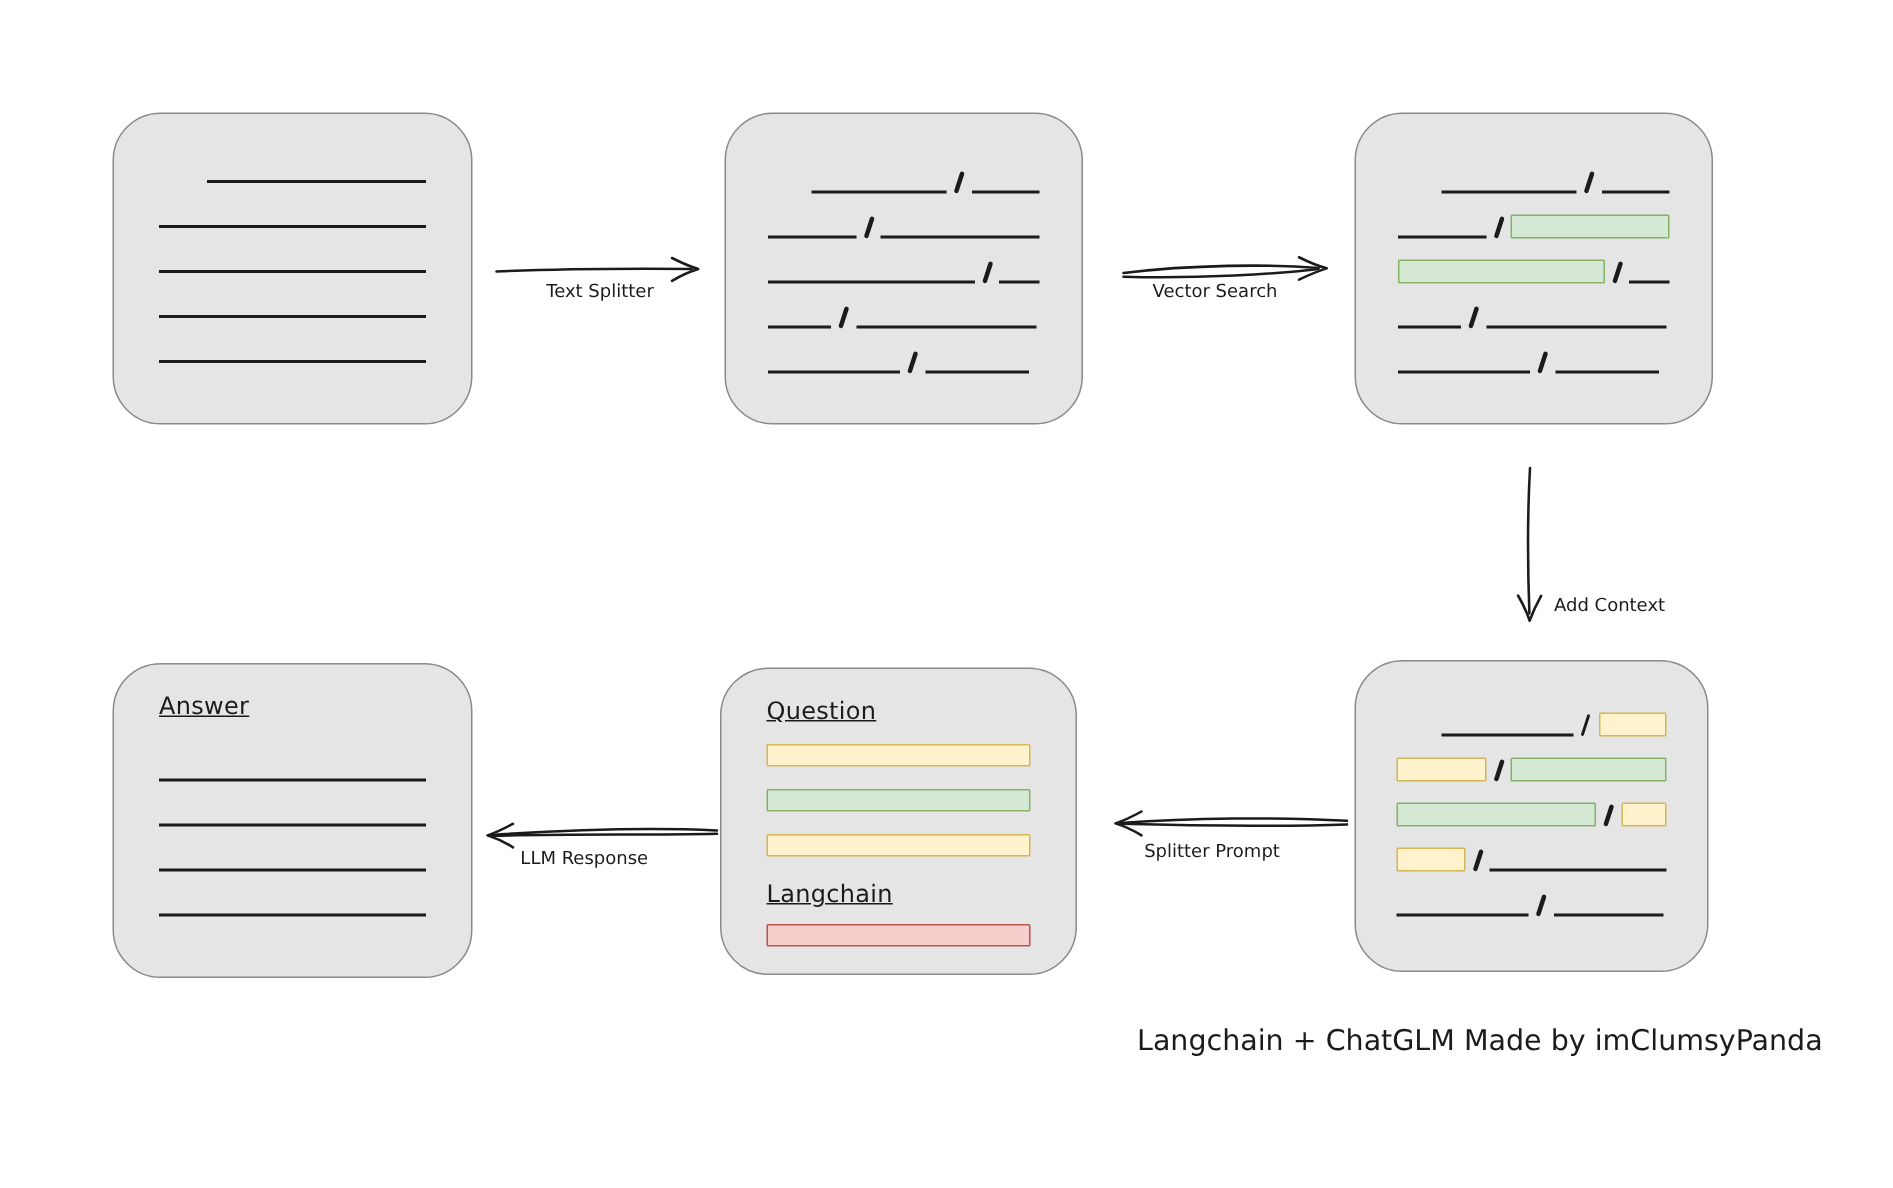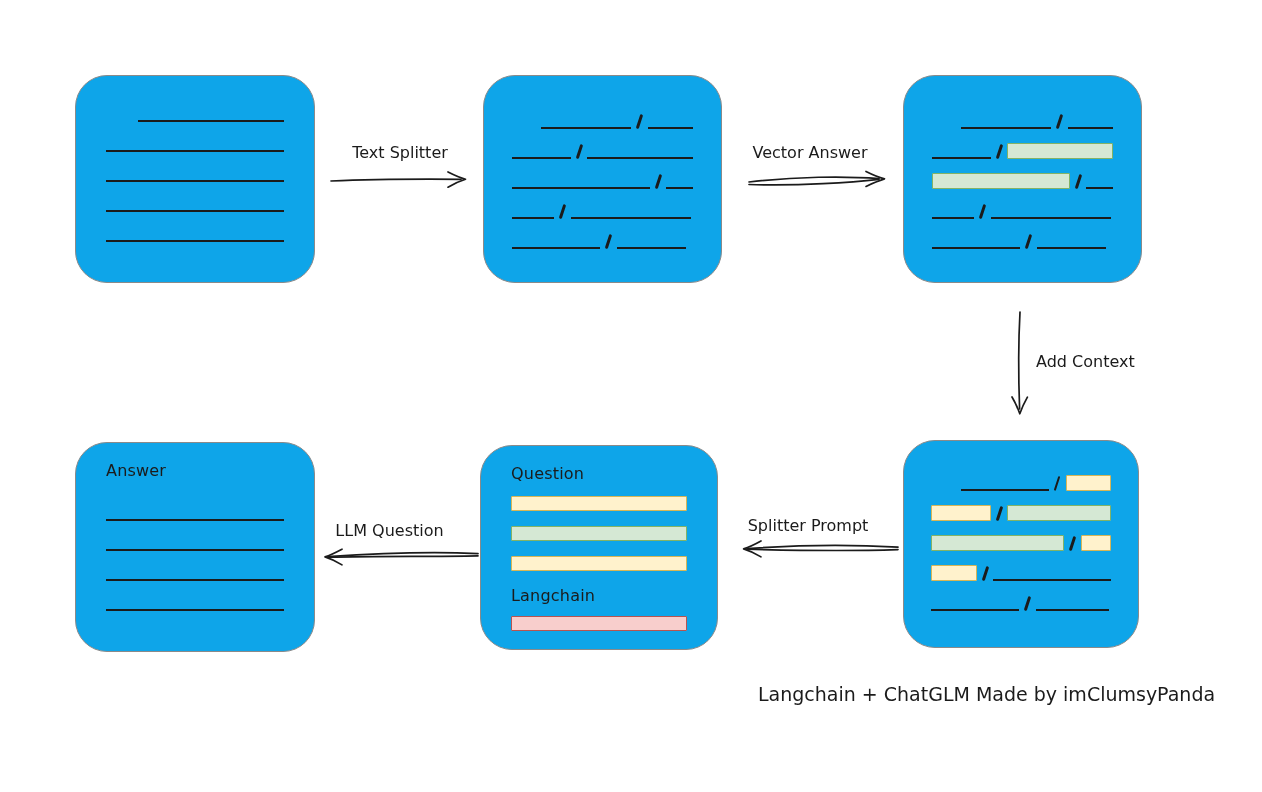--- a/index.html
+++ b/index.html
@@ -11,23 +11,24 @@
   .canvas {
     position: relative;
     width: 1262px;
     height: 792px;
     background: #ffffff;
     overflow: hidden;
   }
   
   .dbox {
     position: absolute;
-    background: #0ea5e9;
+    background: #e5e5e5;
     border: 1.4px solid var(--box_border, #8a8a8a);
     border-radius: 32px;
+    text-decoration: underline;
   }
   #document-box   { left: 75px;  top: 75px;  width: 240px; height: 208px; padding: 16px 30px 0; }
   #split-box      { left: 483px; top: 75px;  width: 239px; height: 208px; padding: 23px 28px 0; }
   #matched-box    { left: 903px; top: 75px;  width: 239px; height: 208px; padding: 23px 28px 0; }
   #context-box    { left: 903px; top: 440px; width: 236px; height: 208px; padding: 20px 27px 0; }
   #prompt-box     { left: 480px; top: 445px; width: 238px; height: 205px; padding: 18px 30px 0; }
   #answer-box     { left: 75px;  top: 442px; width: 240px; height: 210px; padding: 18px 30px 0; }
 
   
   .row { height: 30px; display: flex; align-items: flex-end; }
@@ -56,23 +57,24 @@
   .bars .chunk { height: 15px; }
   #prompt-box .q-title { margin-top: 0; }
   .qbar { margin-top: 6px; }
   .qbar .row { height: 16px; align-items: flex-start; }
   .qbar .chunk { height: 15px; }
   #answer-box .lines { margin-top: 6px; }
 
   
   .label {
     position: absolute;
-    font-size: 16px;
+    font-size: 12px;
     color: var(--ink, #1b1b1b);
     white-space: nowrap;
+    margin-top: 44px;
   }
   .centered { text-align: center; }
   #lbl-text-splitter   { left: 320px;  top: 143px; width: 160px; }
   #lbl-vector-search   { left: 730px;  top: 143px; width: 160px; }
   #lbl-add-context     { left: 1036px; top: 352px; }
   #lbl-generate-prompt { left: 728px;  top: 516px; width: 160px; }
   #lbl-llm-response    { left: 312px;  top: 521px; width: 155px; }
   #caption {
     position: absolute;
     left: 758px; top: 683px; width: 436px;
@@ -231,24 +233,24 @@
         <div class="row">
           <span class="tline" style="width: 180px;"></span>
         </div>
         <div class="row">
           <span class="tline" style="width: 180px;"></span>
         </div>
       </div>
   </div>
 
   <div class="label centered" id="lbl-text-splitter">Text Splitter</div>
-  <div class="label centered" id="lbl-vector-search">Vector Answer</div>
+  <div class="label centered" id="lbl-vector-search">Vector Search</div>
   <div class="label" id="lbl-add-context">Add Context</div>
   <div class="label centered" id="lbl-generate-prompt">Splitter Prompt</div>
-  <div class="label centered" id="lbl-llm-response">LLM Question</div>
+  <div class="label centered" id="lbl-llm-response">LLM Response</div>
 
   <div id="caption">Langchain + ChatGLM Made by imClumsyPanda</div>
 
   <svg class="arrows" width="1262" height="792" viewBox="0 0 1262 792">
 
     <path d="M331 181 C372 179.2 424 179 461 179.3"></path>
     <path d="M448 172 C454 175 459 177.5 465.5 179.3 C458.5 181.5 453 184.2 448 187.2"></path>
 
     <path d="M749 182 C795 176.5 845 176 879 178.6"></path>
     <path d="M749 184.5 C800 186 852 182.5 879 179.3"></path>

